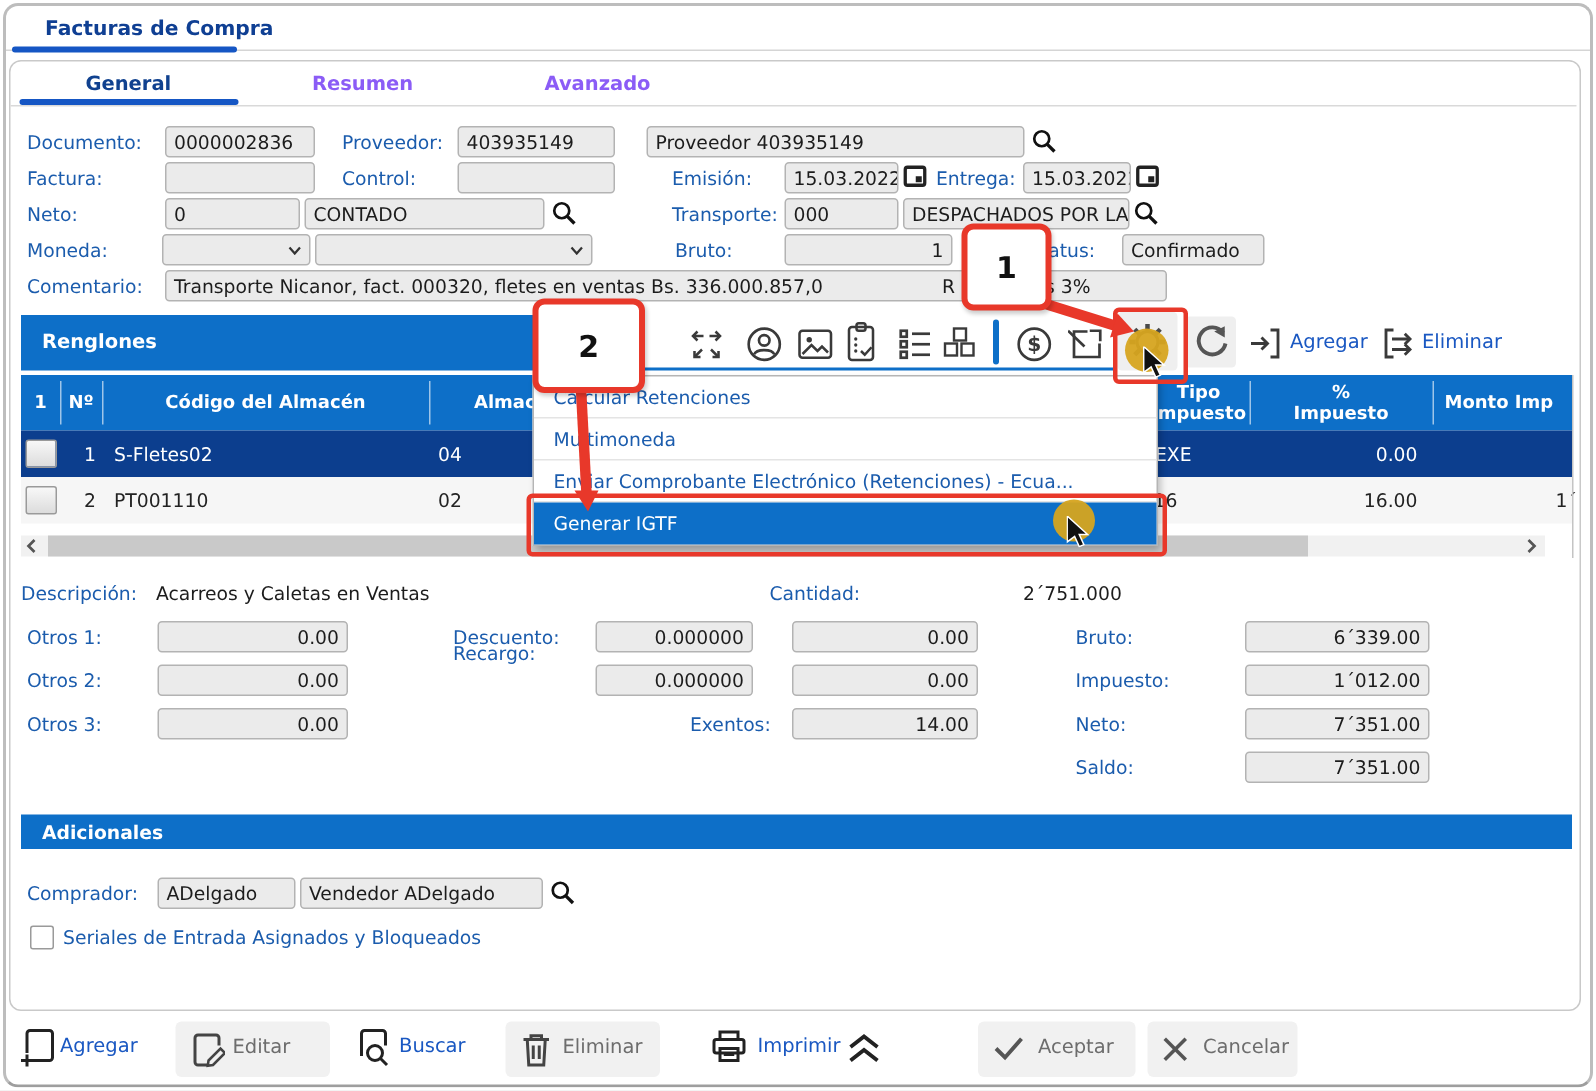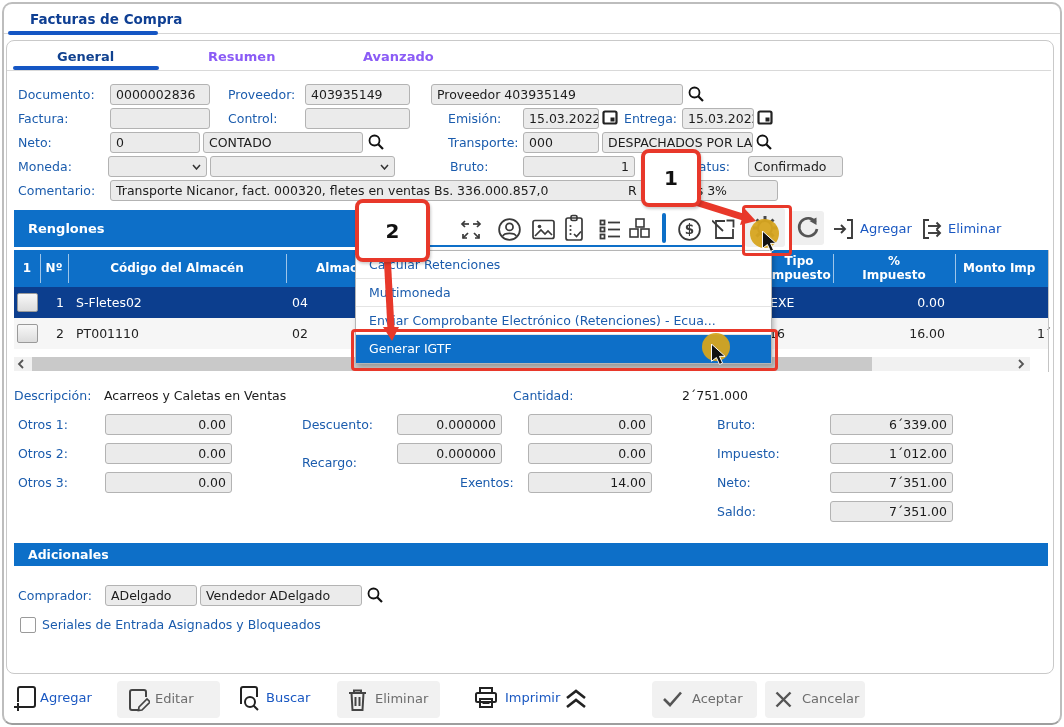--- a/index.html
+++ b/index.html
@@ -312,21 +312,21 @@
   <div class="lbl" style="left:18px;top:417px;">Otros 1:</div>
   <div class="fld num" style="left:105px;top:414px;width:127px;">0.00</div>
   <div class="lbl" style="left:302px;top:417px;">Descuento:</div>
   <div class="fld num" style="left:397px;top:414px;width:105px;">0.000000</div>
   <div class="fld num" style="left:528px;top:414px;width:124px;">0.00</div>
   <div class="lbl" style="left:717px;top:417px;">Bruto:</div>
   <div class="fld num" style="left:830px;top:414px;width:123px;">6´339.00</div>
 
   <div class="lbl" style="left:18px;top:446px;">Otros 2:</div>
   <div class="fld num" style="left:105px;top:443px;width:127px;">0.00</div>
-  <div class="lbl" style="left:302px;top:455px;">Recargo:</div>
+  <div class="lbl" style="left:302px;top:428px;">Recargo:</div>
   <div class="fld num" style="left:397px;top:443px;width:105px;">0.000000</div>
   <div class="fld num" style="left:528px;top:443px;width:124px;">0.00</div>
   <div class="lbl" style="left:717px;top:446px;">Impuesto:</div>
   <div class="fld num" style="left:830px;top:443px;width:123px;">1´012.00</div>
 
   <div class="lbl" style="left:18px;top:475px;">Otros 3:</div>
   <div class="fld num" style="left:105px;top:472px;width:127px;">0.00</div>
   <div class="lbl" style="left:460px;top:475px;">Exentos:</div>
   <div class="fld num" style="left:528px;top:472px;width:124px;">14.00</div>
   <div class="lbl" style="left:717px;top:475px;">Neto:</div>

